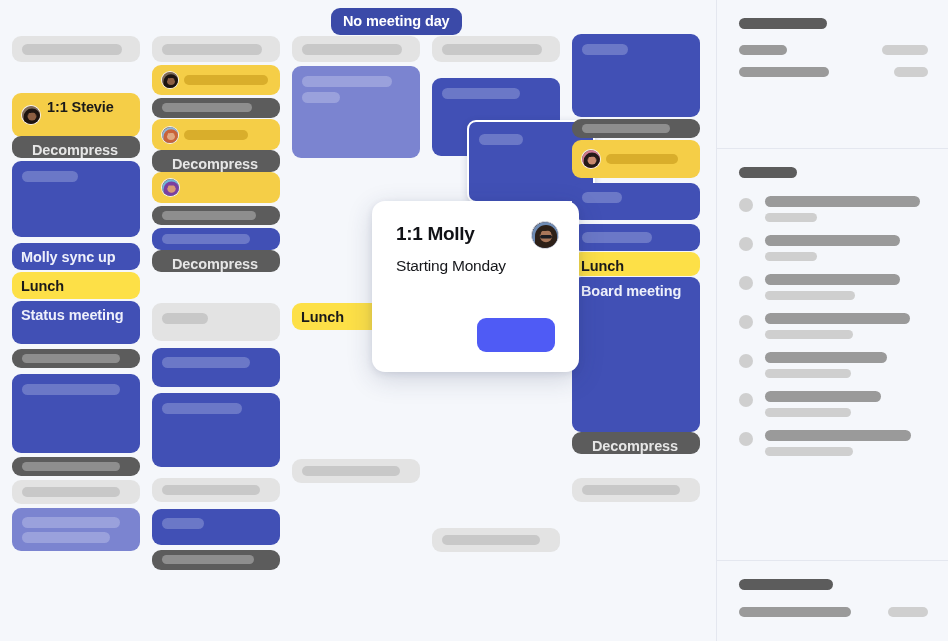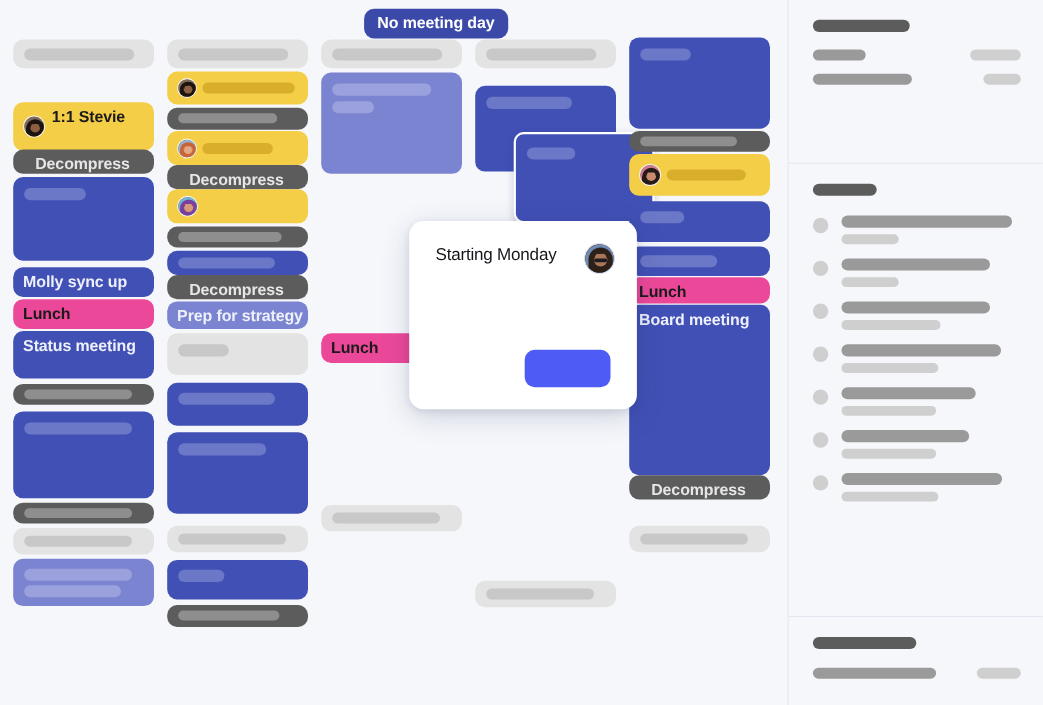--- a/index.html
+++ b/index.html
@@ -25,21 +25,21 @@
     font-size: 14.5px; font-weight: 700;
     letter-spacing: -0.1px;
     padding: 6px 9px 0 9px;
     white-space: nowrap;
   }
   .evt.ghost  { background: #e3e3e3; }
   .evt.blue   { background: #4150b5; }
   .evt.lblue  { background: #7b84d0; }
   .evt.yellow { background: #f5ce47; }
   .evt.gray   { background: #5c5c5c; }
-  .evt.light  { background: #ec4899; }
+  .evt.light  { background: #fde047; }
 
   .evt.blue  .evt-label,
   .evt.lblue .evt-label { color: #eef0fb; }
   .evt.gray  .evt-label { color: #e6e6e6; padding-left: 20px; }
   .evt.yellow .evt-label,
   .evt.light .evt-label { color: #1a1a1a; }
 
   
   .bar { position: absolute; border-radius: 7px; height: 11px; }
   .bar.on-ghost  { background: #c8c8c8; }
@@ -207,23 +207,20 @@
         </div>
         <div class="evt gray" style="top: 206px; height: 19px;">
           <div class="bar on-gray" style="left: 10px; top: 5px; width: 94px; height: 9px;"></div>
         </div>
         <div class="evt blue" style="top: 228px; height: 22px;">
           <div class="bar on-blue" style="left: 10px; top: 6px; width: 88px; height: 10px;"></div>
         </div>
         <div class="evt gray" style="top: 250px; height: 22px;">
           <div class="evt-label">Decompress</div>
         </div>
-        <div class="evt lblue" style="top: 274px; height: 25px;">
-          <div class="evt-label">Prep for strategy</div>
-        </div>
         <div class="evt ghost" style="top: 303px; height: 38px;">
           <div class="bar on-ghost" style="left: 10px; top: 10px; width: 46px; height: 11px;"></div>
         </div>
         <div class="evt blue" style="top: 348px; height: 39px;">
           <div class="bar on-blue" style="left: 10px; top: 9px; width: 88px; height: 11px;"></div>
         </div>
         <div class="evt blue" style="top: 393px; height: 74px;">
           <div class="bar on-blue" style="left: 10px; top: 10px; width: 80px; height: 11px;"></div>
         </div>
         <div class="evt ghost" style="top: 478px; height: 24px;">
@@ -297,20 +294,21 @@
           <div class="evt-label">Decompress</div>
         </div>
         <div class="evt ghost" style="top: 478px; height: 24px;">
           <div class="bar on-ghost" style="left: 10px; top: 7px; width: 98px; height: 10px;"></div>
         </div>
       </div>
       <div class="chip" style="left: 292px; top: 8px; margin-left: 39px;">No meeting day</div>
     </div>
 
   <div class="popup" id="popup" style="left:372px; top:201px; width:207px; height:171px;">
+    <div class="popup-title">1:1 Molly</div>
     <div class="popup-line">Starting Monday</div>
     <div class="popup-avatar">
       <svg width="28" height="28" viewBox="0 0 28 28" aria-hidden="true">
         <circle cx="14" cy="14" r="14" fill="#6f8cb5"></circle>
         <path d="M3 14a11 11 0 0 1 22 0v14H3z" fill="#2d2018"></path>
         <circle cx="14" cy="14" r="6.2" fill="#a9765a"></circle>
         <path d="M7.6 10.5a6.6 6.6 0 0 1 12.8 0c0 2-1 2.6-1 2.6s.3-3.4-2-4.1c-2.4-.8-5.4.6-7.6-.3-.9 1.4-1.2 4.4-1.2 4.4s-1-.6-1-2.6z" fill="#2d2018"></path>
         <rect x="8" y="13" width="12" height="3.4" rx="1.7" fill="#1c1c22"></rect>
       </svg>
     </div>

